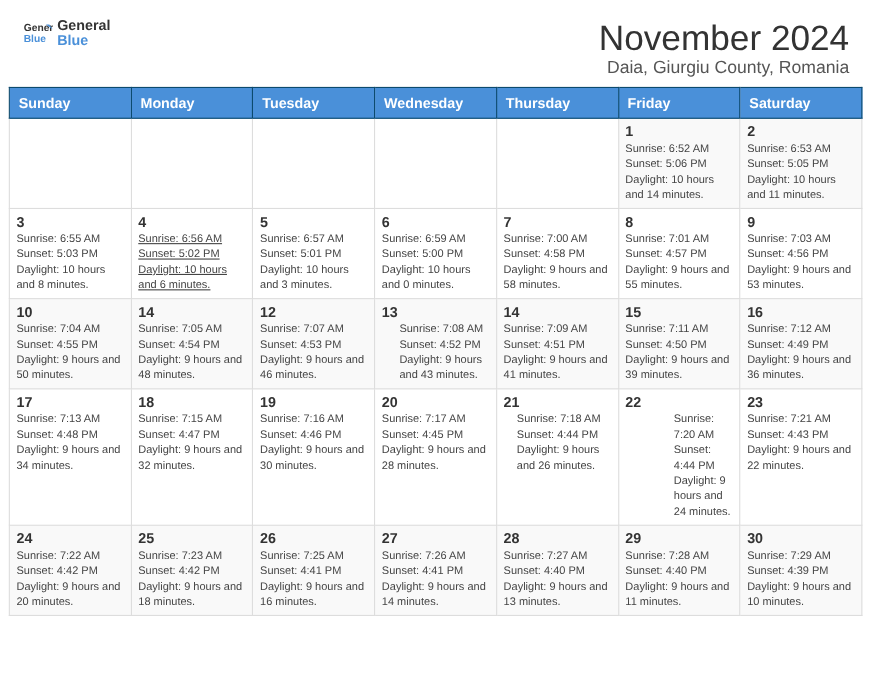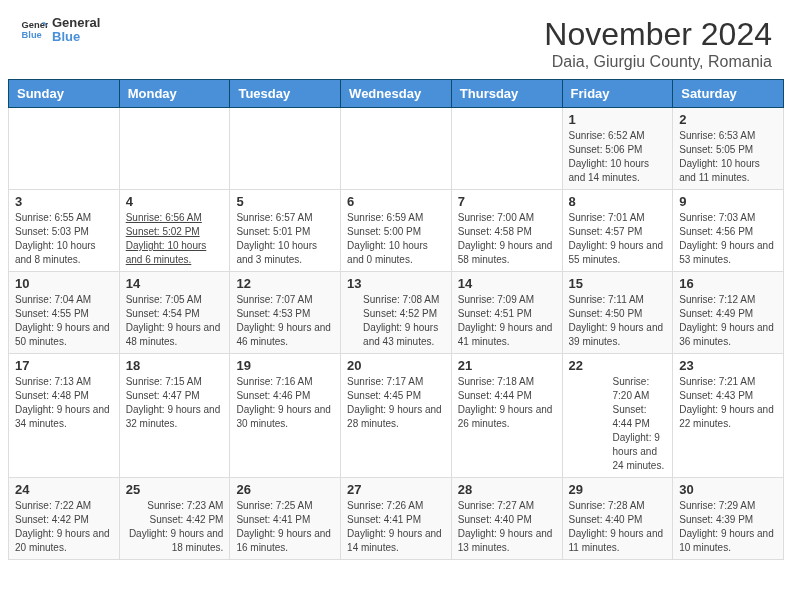--- a/index.html
+++ b/index.html
@@ -256,21 +256,21 @@
 Daylight: 9 hours and 30 minutes.</div>
         </td>
         <td>
           <span class="day-number">20</span>
           <div class="day-info" style="white-space: pre-line;">Sunrise: 7:17 AM
 Sunset: 4:45 PM
 Daylight: 9 hours and 28 minutes.</div>
         </td>
         <td>
           <span class="day-number">21</span>
-          <div class="day-info" style="white-space: pre-line;">Sunrise: 7:18 AM
+          <div class="day-info" style="white-space: pre-line; margin-left: 12px;">Sunrise: 7:18 AM
 Sunset: 4:44 PM
 Daylight: 9 hours and 26 minutes.</div>
         </td>
         <td>
           <span class="day-number">22</span>
           <div class="day-info" style="white-space: pre-line; margin-left: 44px;">Sunrise: 7:20 AM
 Sunset: 4:44 PM
 Daylight: 9 hours and 24 minutes.</div>
         </td>
         <td>
@@ -282,21 +282,21 @@
       </tr>
       <tr>
         <td>
           <span class="day-number">24</span>
           <div class="day-info" style="white-space: pre-line;">Sunrise: 7:22 AM
 Sunset: 4:42 PM
 Daylight: 9 hours and 20 minutes.</div>
         </td>
         <td>
           <span class="day-number">25</span>
-          <div class="day-info" style="white-space: pre-line; text-align: right;">Sunrise: 7:23 AM
+          <div class="day-info" style="white-space: pre-line;">Sunrise: 7:23 AM
 Sunset: 4:42 PM
 Daylight: 9 hours and 18 minutes.</div>
         </td>
         <td>
           <span class="day-number">26</span>
           <div class="day-info" style="white-space: pre-line;">Sunrise: 7:25 AM
 Sunset: 4:41 PM
 Daylight: 9 hours and 16 minutes.</div>
         </td>
         <td>

